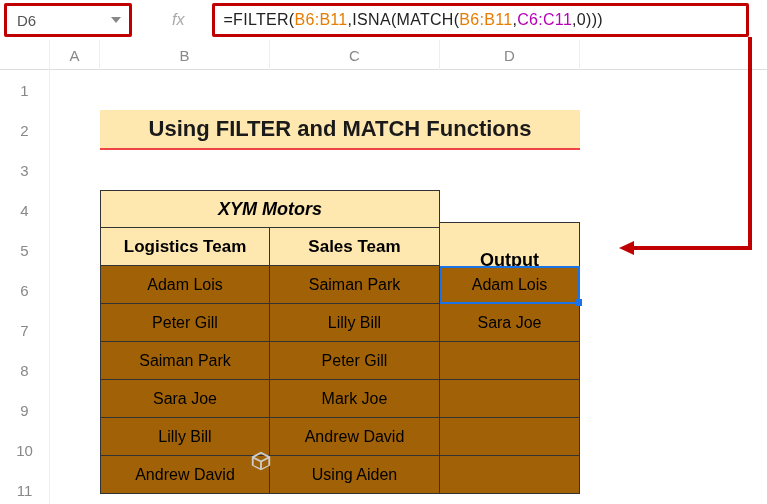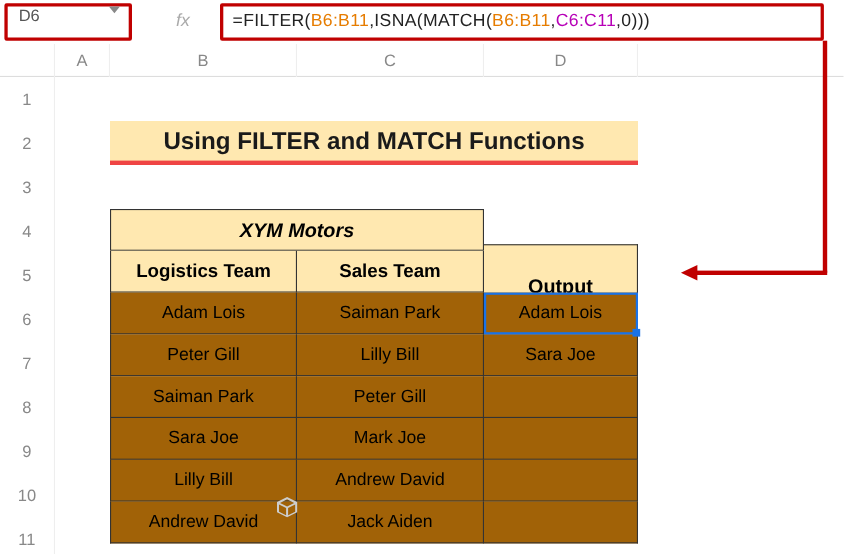--- a/index.html
+++ b/index.html
@@ -1,18 +1,18 @@
 <!DOCTYPE html>
 <html><head>
   <meta charset="utf-8">
   <style>
     * { box-sizing: border-box; margin:0; padding:0; }
     body { font-family: Arial, sans-serif; font-size:14px; width:767px; height:504px; background:#fff; position:relative; overflow:hidden; }
     .top-bar { height:40px; display:flex; align-items:center; position:relative; }
-    .name-box { width:116px; height:34px; border:3px solid #c00000; border-radius:2px; display:flex; align-items:flex-start; padding:0 10px; position:relative; margin-left:4px; }
+    .name-box { width:128px; height:34px; border:3px solid #c00000; border-radius:2px; display:flex; align-items:center; padding:0 10px; position:relative; margin-left:4px; }
     .name-box-text { color:#555; font-size:15px; }
     .name-box-dd { position:absolute; right:8px; width:0; height:0; border-left:5px solid transparent; border-right:5px solid transparent; border-top:6px solid #888; }
     .fx-label { font-style:italic; color:#aaa; font-size:16px; margin:0 28px 0 40px; }
     .formula-box { flex:1; height:34px; border:3px solid #c00000; border-radius:2px; display:flex; align-items:center; padding:0 8px; font-size:16px; margin-right:18px; letter-spacing:0.3px; }
     .tok-fn { color:#222; }
     .tok-punc { color:#222; }
     .tok-range1 { color:#e67c00; }
     .tok-range2 { color:#b700b7; }
 
     .sheet-area { position:absolute; top:40px; left:0; right:0; bottom:0; }
@@ -22,21 +22,21 @@
     .ch { height:30px; display:flex; align-items:center; justify-content:center; color:#888; font-size:15px; border-right:1px solid #eee; }
     .corner { width:50px; border-right:1px solid #eee; }
     .col-A { width:50px; }
     .col-B { width:170px; }
     .col-C { width:170px; }
     .col-D { width:140px; }
 
     .grid-body { position:absolute; left:50px; top:30px; }
     .gcell { position:absolute; }
 
-    .title-cell { left:50px; top:40px; width:480px; height:40px; background:#ffe8b0; color:#1a1a1a; font-size:22px; font-weight:bold; display:flex; align-items:center; justify-content:center; border-bottom:4px solid #ef4444; }
+    .title-cell { left:50px; top:40px; width:480px; height:40px; background:#ffe8b0; color:#1a1a1a; font-size:22px; font-weight:bold; display:flex; align-items:center; justify-content:center; border-bottom:2px solid #ef4444; }
 
     .xym-header { left:50px; top:120px; width:340px; height:38px; background:#ffe8b0; border:1px solid #333; display:flex; align-items:center; justify-content:center; font-size:18px; font-weight:bold;font-style:italic; }
     .output-header { left:390px; top:120px; width:140px; height:76px; background:#ffe8b0; border:1px solid #333; border-left:none; display:flex; align-items:center; justify-content:center; font-size:18px; font-weight:bold;margin-top:32px; }
     .log-header { left:50px; top:158px; width:170px; height:38px; background:#ffe8b0; border:1px solid #333; border-top:none; display:flex; align-items:center; justify-content:center; font-size:17px; font-weight:bold; }
     .sales-header { left:220px; top:158px; width:170px; height:38px; background:#ffe8b0; border:1px solid #333; border-top:none; border-left:none; display:flex; align-items:center; justify-content:center; font-size:17px; font-weight:bold; }
 
     .dcell { border:1px solid #333; border-top:none; display:flex; align-items:center; justify-content:center; font-size:16px; height:38px; background:#a16207; }
     .dcell.noleft { border-left:none; }
 
     .active-cell { border:2px solid #1a73e8; position:absolute; pointer-events:none; }
@@ -120,21 +120,21 @@
 
     <div class="gcell dcell" style="left:50px;top:310px;width:170px">Sara Joe</div>
     <div class="gcell dcell noleft" style="left:220px;top:310px;width:170px">Mark Joe</div>
     <div class="gcell dcell noleft" style="left:390px;top:310px;width:140px"></div>
 
     <div class="gcell dcell" style="left:50px;top:348px;width:170px">Lilly Bill</div>
     <div class="gcell dcell noleft" style="left:220px;top:348px;width:170px">Andrew David</div>
     <div class="gcell dcell noleft" style="left:390px;top:348px;width:140px"></div>
 
     <div class="gcell dcell" style="left:50px;top:386px;width:170px">Andrew David</div>
-    <div class="gcell dcell noleft" style="left:220px;top:386px;width:170px">Jack Aiden</div>
+    <div class="gcell dcell noleft" style="left:220px;top:386px;width:170px">Using Aiden</div>
     <div class="gcell dcell noleft" style="left:390px;top:386px;width:140px"></div>
 
     <div class="active-cell" style="left:390px;top:196px;width:140px;height:38px">
       <div class="fill-handle"></div>
     </div>
   </div>
 </div>
 
 <div class="arrow-line" style="right:15px; top:37px; width:4px; height:211px;"></div>
 <div class="arrow-line" style="right:15px; top:246px; width:120px; height:4px;"></div>

